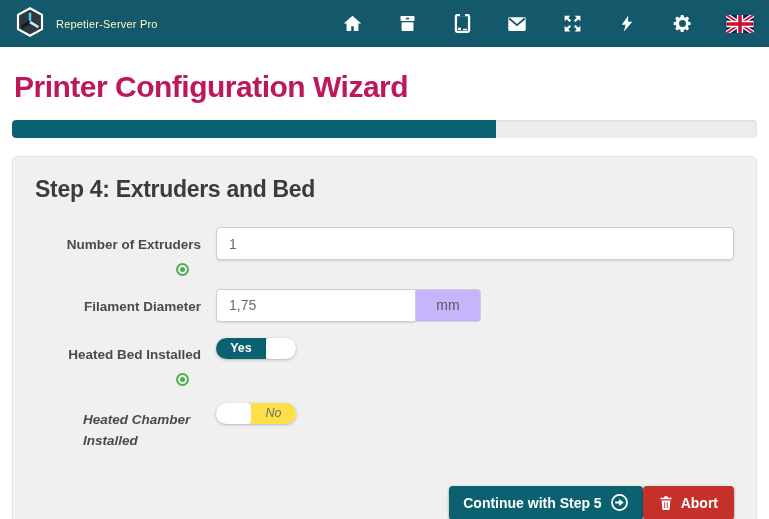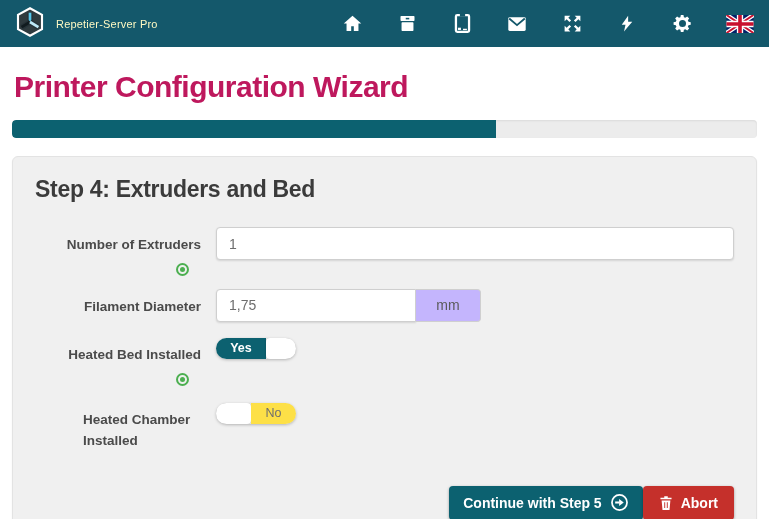--- a/index.html
+++ b/index.html
@@ -65,21 +65,21 @@
     font-weight: bold;
     color: #3b3b3b;
     margin: 2px 0 24px 0;
     letter-spacing: -0.3px;
   }
 
   .form-row { display: flex; align-items: flex-start; }
   .row-1 { margin-bottom: 13px; }
   .row-2 { margin-bottom: 15px; }
   .row-3 { margin-bottom: 16px; }
-  .row-4 { margin-bottom: 0; }
+  .row-4 { margin-bottom: 0; font-style: italic; }
 
   .label-col {
     width: 166px;
     flex: 0 0 166px;
     display: flex;
     flex-direction: column;
     align-items: flex-end;
     padding-top: 8px;
   }
   .field-label {

